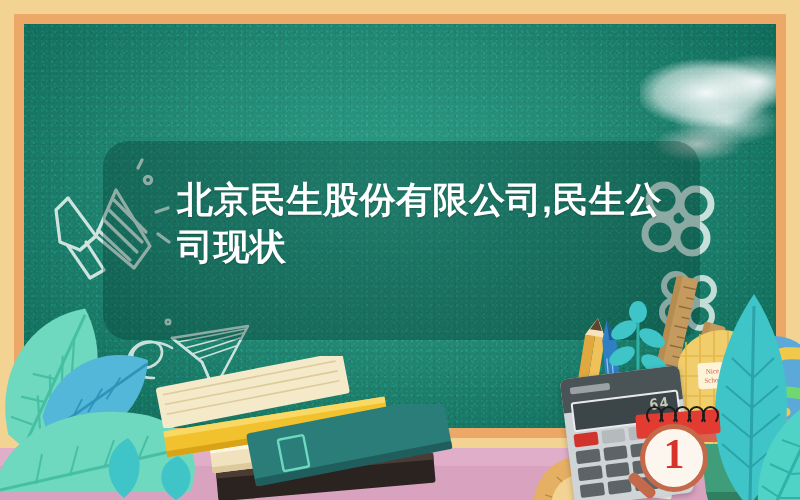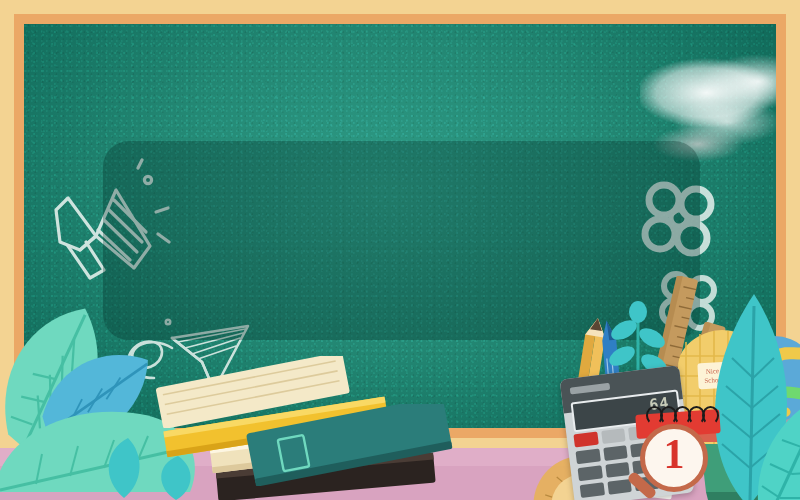--- a/index.html
+++ b/index.html
@@ -194,20 +194,21 @@
               <line x1="38" y1="82" x2="46" y2="82"></line>
             <line x1="33" y1="92" x2="46" y2="92"></line>
               <line x1="38" y1="102" x2="46" y2="102"></line>
           </g>
         </g>
       </svg>
     </div>
   </div>
 
   <div class="title-panel"></div>
+  <div class="title-text">北京民生股份有限公司,民生公司现状</div>
 
   <div class="obj" style="left:-30px;top:292px;z-index:6;">
     <svg width="210" height="210" viewBox="0 0 210 210">
       <g transform="rotate(-18 105 105)">
         <path d="M30 120 C36 56 86 16 142 24 C152 84 112 142 48 150 Z" fill="#6fd9bf"></path>
         <path d="M40 138 L140 30" stroke="#46bfa3" stroke-width="3" fill="none"></path>
         <g stroke="#46bfa3" stroke-width="2.2" fill="none">
           <path d="M62 124 L70 92"></path>
             <path d="M78 110 L88 76"></path>
           <path d="M94 96 L106 62"></path>

